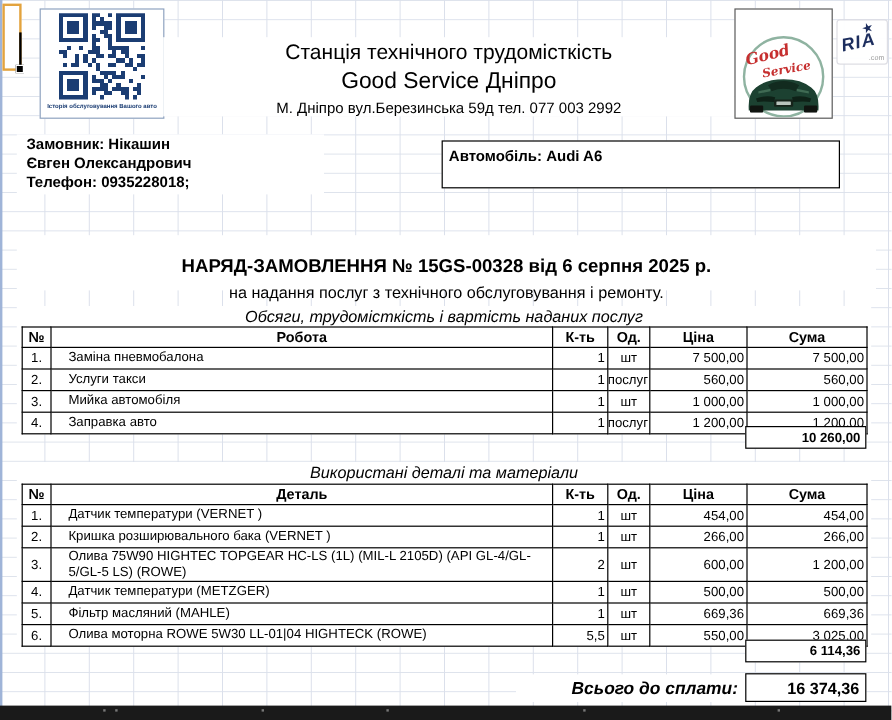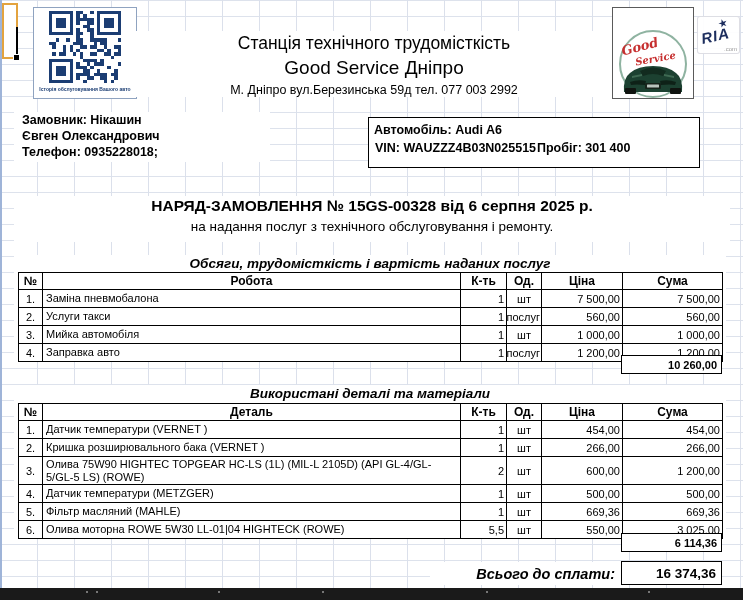--- a/index.html
+++ b/index.html
@@ -30,39 +30,39 @@
   .script2{position:absolute;left:22px;top:45px;font-family:"DejaVu Serif",serif;font-style:italic;font-weight:bold;font-size:10px;color:#c62f2f;transform:rotate(-10deg);}
   #car{position:absolute;left:5px;top:44px;}
   #wm-auto{position:absolute;left:600px;top:15px;width:96px;height:35px;background:rgba(226,87,76,0.88);border-radius:7px;
     display:flex;align-items:center;justify-content:center;color:#fff;font-weight:bold;font-size:26px;letter-spacing:2px;}
   #wm-ria{position:absolute;left:697px;top:16px;width:41px;height:36px;background:rgba(255,255,255,0.93);border-radius:3px;border:1px solid rgba(200,200,210,.6);}
   #wm-ria .star{position:absolute;left:20px;top:0px;color:#1d2e5e;font-size:11px;transform:rotate(-18deg);}
   #wm-ria .ria{position:absolute;left:3px;top:10px;color:#1d2e5e;font-weight:bold;font-style:italic;font-size:15px;letter-spacing:1px;transform:rotate(-12deg);}
   #wm-ria .com{position:absolute;right:2px;bottom:1px;color:#9a9a9a;font-size:6px;}
   
   #customer{left:14px;top:112px;width:256px;height:50px;font-size:12.5px;font-weight:bold;line-height:16px;padding-left:8px;box-sizing:border-box;}
-  #vehicle{left:368px;top:117px;width:332px;height:51px;border:1.5px solid #000;box-sizing:border-box;font-size:12.5px;font-weight:bold;text-align:center;}
+  #vehicle{left:368px;top:117px;width:332px;height:40px;border:1.5px solid #000;box-sizing:border-box;font-size:12.5px;font-weight:bold;}
   #vehicle .vline1{position:absolute;left:5px;top:5px;}
   #vehicle .vline2{position:absolute;left:5px;top:23px;white-space:nowrap;}
   #vehicle .vin{display:inline-block;width:163px;overflow:hidden;white-space:nowrap;vertical-align:bottom;}
   
   #title-block{left:14px;top:196px;width:716px;height:46px;text-align:center;}
-  #title-block .t1{font-size:15.5px;font-weight:bold;margin-top:1px;}
+  #title-block .t1{font-size:15.5px;font-weight:bold;margin-top:18px;}
   #title-block .t2{font-size:13.5px;margin-top:4px;}
   
-  .section-title{position:absolute;left:0;top:0;width:100%;text-align:center;font-size:13.5px;font-weight:bold;font-style:italic;padding-top:1px;}
+  .section-title{position:absolute;left:0;top:0;width:100%;text-align:center;font-size:13.5px;font-weight:normal;font-style:italic;padding-top:1px;}
   #svc-white{left:14px;top:255px;width:712px;height:100px;}
   #parts-white{left:14px;top:385px;width:712px;height:148px;}
   table.doc-table{position:absolute;left:18px;border-collapse:collapse;table-layout:fixed;width:704px;background:#fff;font-size:11px;}
   #svc-table{top:272px;}
   #parts-table{top:403px;}
   .doc-table th{border:1px solid #000;font-size:12px;font-weight:bold;height:16px;padding:0 1px;text-align:center;overflow:hidden;}
   .doc-table td{border:1px solid #000;height:15px;padding:0 2px;overflow:hidden;vertical-align:middle;}
   .c-num{text-align:center;}
-  .c-name{text-align:left;line-height:12.5px;padding:1px 3px !important;}
+  .c-name{text-align:left;line-height:12.5px;padding:1px 14px !important;}
   .c-qty,.c-price,.c-sum{text-align:right;white-space:nowrap;}
   .c-unit{text-align:center;padding:0 1px !important;}
   .c-unit.clip-left span{float:right;white-space:nowrap;}
   .total-box{position:absolute;left:621px;width:101px;height:19px;background:#fff;border:1px solid #000;box-sizing:border-box;
     display:flex;align-items:center;justify-content:flex-end;font-weight:bold;font-size:11px;padding-right:4px;}
   #svc-total{top:355px;}
   #parts-total{top:533px;}
   
   #grand-label-strip{left:430px;top:562px;width:191px;height:23px;display:flex;align-items:center;justify-content:flex-end;
     font-size:14.5px;font-weight:bold;font-style:italic;padding-right:6px;box-sizing:border-box;}
@@ -240,23 +240,20 @@
   </div>
 
   <div id="customer" class="wb">
     <div>Замовник: Нікашин</div>
     <div>Євген Олександрович</div>
     <div>Телефон: 0935228018;</div>
   </div>
 
   <div id="vehicle" class="wb">
     <div class="vline1">Автомобіль: Audi A6</div>
-    <div class="vline2">
-      <span class="vin">VIN: WAUZZZ4B03N025515</span><span>Пробіг: 301 400</span>
-    </div>
   </div>
 
   <div id="title-block" class="wb">
     <div class="t1">НАРЯД-ЗАМОВЛЕННЯ № 15GS-00328 від 6 серпня 2025 р.</div>
     <div class="t2">на надання послуг з технічного обслуговування і ремонту.</div>
   </div>
 
   <div id="svc-white" class="wb">
     <div class="section-title">Обсяги, трудомісткість і вартість наданих послуг</div>
   </div>

